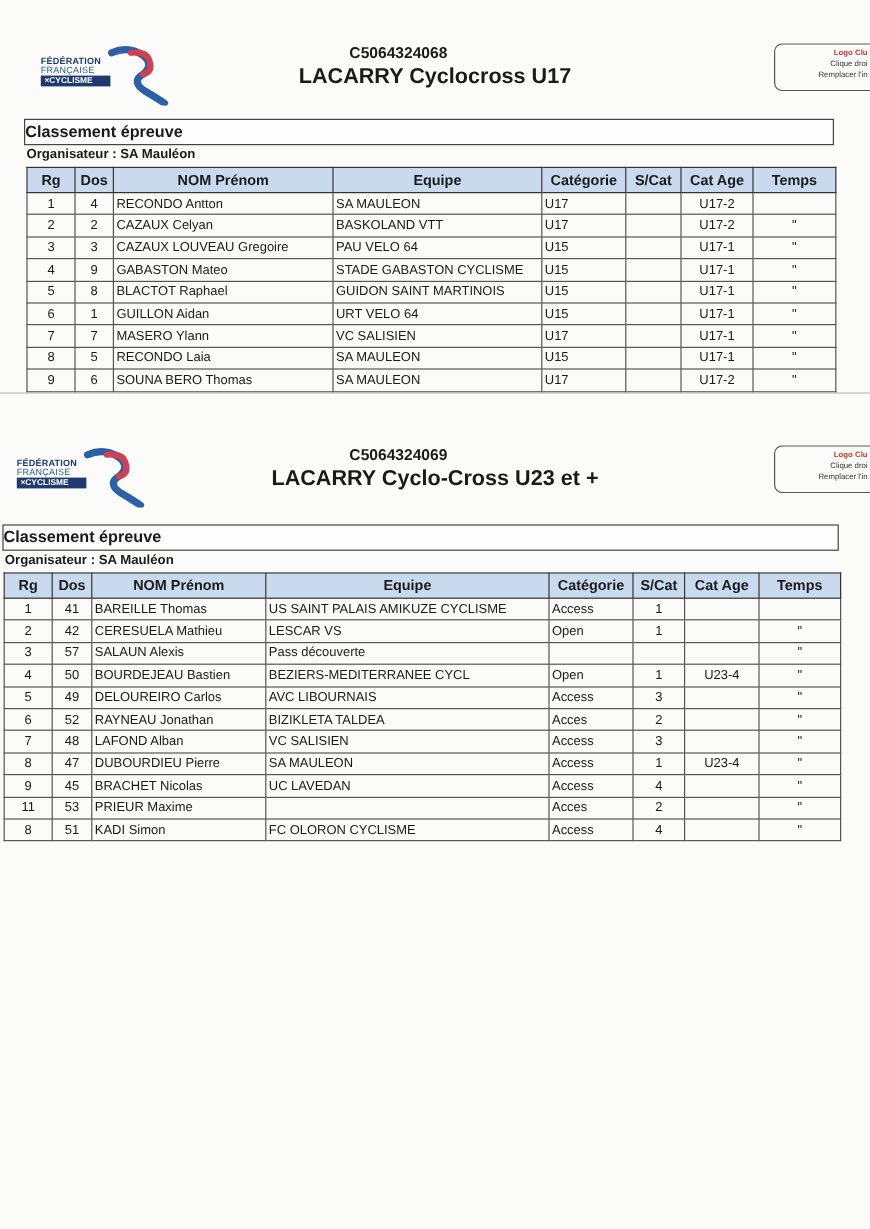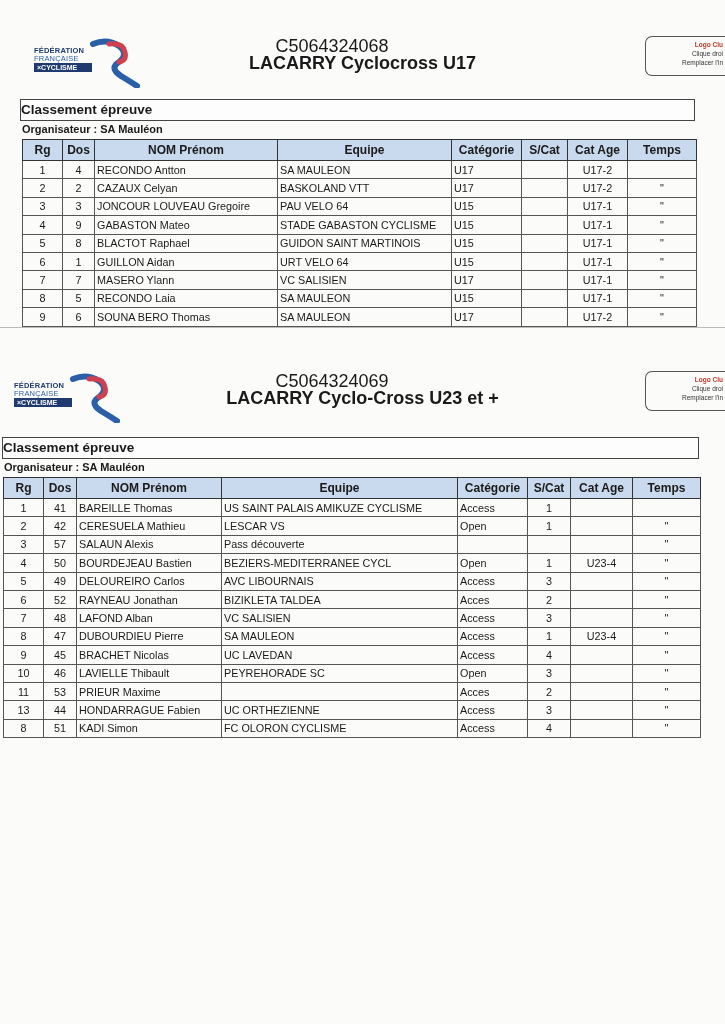--- a/index.html
+++ b/index.html
@@ -7,21 +7,21 @@
     width:725px; height:1024px; background:#fbfbfa; position:relative; overflow:hidden;
     font-family:"Liberation Sans", sans-serif; color:#1a1a1a;
   }
   .sheet { position:absolute; left:0; width:725px; }
   .logo-ffc { position:absolute; width:110px; height:55px; }
   .logo-ffc .t1, .logo-ffc .t2 { position:absolute; left:0; font-size:7.5px; font-weight:bold; letter-spacing:0.2px; }
   .logo-ffc .t1 { top:8px; color:#1e3a6e; }
   .logo-ffc .t2 { top:16px; color:#2b5fa8; font-weight:normal; }
   .logo-ffc .t3 { position:absolute; left:0; top:25px; background:#1e3a6e; color:#fff; font-size:7px; font-weight:bold; padding:1px 3px; width:52px; }
   .logo-ffc svg { position:absolute; left:55px; top:0; }
-  .doc-code { position:absolute; left:0; width:664px; text-align:center; font-size:18px; font-weight:normal; }
+  .doc-code { position:absolute; left:0; width:664px; text-align:center; font-size:13px; font-weight:bold; }
   .doc-title { position:absolute; left:0; width:725px; text-align:center; font-size:18px; font-weight:bold; }
   .logo-club {
     position:absolute; width:80px; height:40px; border:1.5px solid #555; border-right:none;
     border-radius:7px 0 0 7px; font-size:6.5px; text-align:right; padding-right:2px; box-sizing:border-box; overflow:hidden; white-space:nowrap;
   }
   .logo-club .lc1 { color:#c0392b; font-weight:bold; margin-top:4px; }
   .logo-club .lc2, .logo-club .lc3 { color:#333; margin-top:2px; }
   .section-title {
     position:absolute; border:1.5px solid #444; text-align:left; font-size:13.5px; font-weight:bold; box-sizing:border-box; background:#fdfdfd;
   }
@@ -95,21 +95,21 @@
           <td class="l">CAZAUX Celyan</td>
           <td class="l">BASKOLAND VTT</td>
           <td class="l">U17</td>
           <td class="c"></td>
           <td class="c">U17-2</td>
           <td class="c">"</td>
         </tr>
         <tr>
           <td class="c">3</td>
           <td class="c">3</td>
-          <td class="l">JONCOUR LOUVEAU Gregoire</td>
+          <td class="l">CAZAUX LOUVEAU Gregoire</td>
           <td class="l">PAU VELO 64</td>
           <td class="l">U15</td>
           <td class="c"></td>
           <td class="c">U17-1</td>
           <td class="c">"</td>
         </tr>
         <tr>
           <td class="c">4</td>
           <td class="c">9</td>
           <td class="l">GABASTON Mateo</td>
@@ -301,50 +301,30 @@
           <td class="c">9</td>
           <td class="c">45</td>
           <td class="l">BRACHET Nicolas</td>
           <td class="l">UC LAVEDAN</td>
           <td class="l">Access</td>
           <td class="c">4</td>
           <td class="c"></td>
           <td class="c">"</td>
         </tr>
         <tr>
-          <td class="c">10</td>
-          <td class="c">46</td>
-          <td class="l">LAVIELLE Thibault</td>
-          <td class="l">PEYREHORADE SC</td>
-          <td class="l">Open</td>
-          <td class="c">3</td>
-          <td class="c"></td>
-          <td class="c">"</td>
-        </tr>
-        <tr>
           <td class="c">11</td>
           <td class="c">53</td>
           <td class="l">PRIEUR Maxime</td>
           <td class="l"></td>
           <td class="l">Acces</td>
           <td class="c">2</td>
           <td class="c"></td>
           <td class="c">"</td>
         </tr>
         <tr>
-          <td class="c">13</td>
-          <td class="c">44</td>
-          <td class="l">HONDARRAGUE Fabien</td>
-          <td class="l">UC ORTHEZIENNE</td>
-          <td class="l">Access</td>
-          <td class="c">3</td>
-          <td class="c"></td>
-          <td class="c">"</td>
-        </tr>
-        <tr>
           <td class="c">8</td>
           <td class="c">51</td>
           <td class="l">KADI Simon</td>
           <td class="l">FC OLORON CYCLISME</td>
           <td class="l">Access</td>
           <td class="c">4</td>
           <td class="c"></td>
           <td class="c">"</td>
         </tr>
       </tbody>

